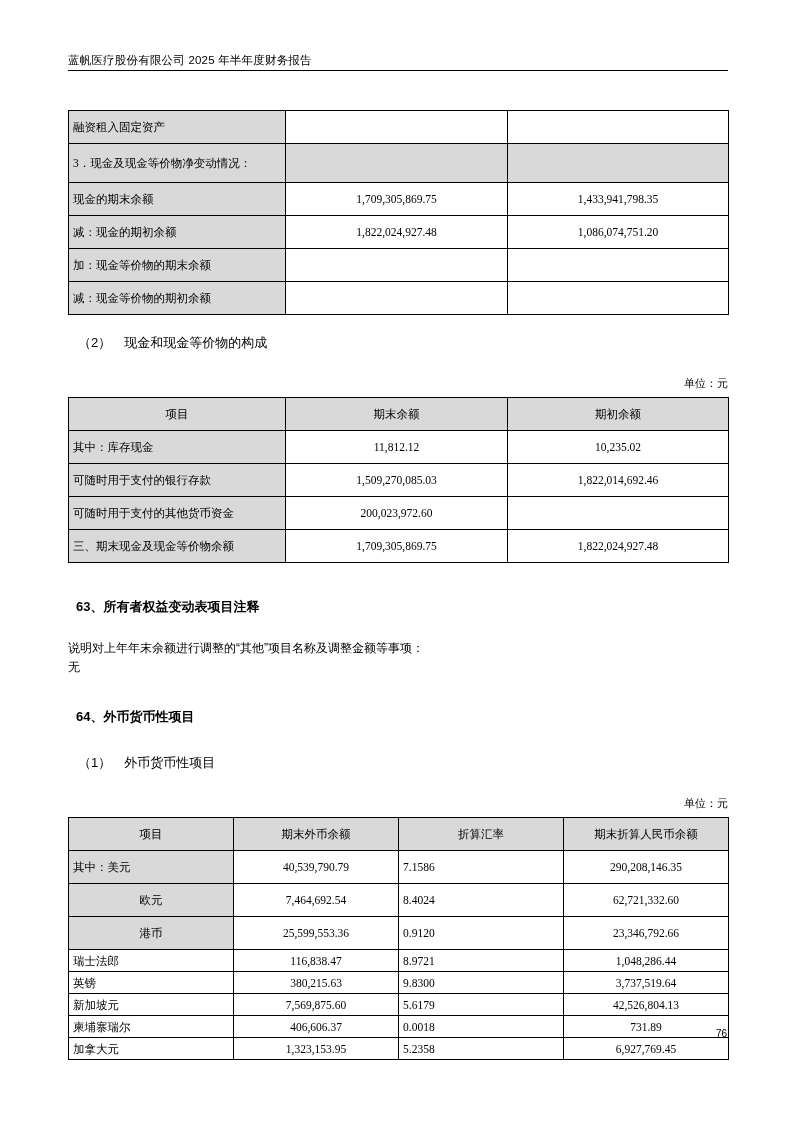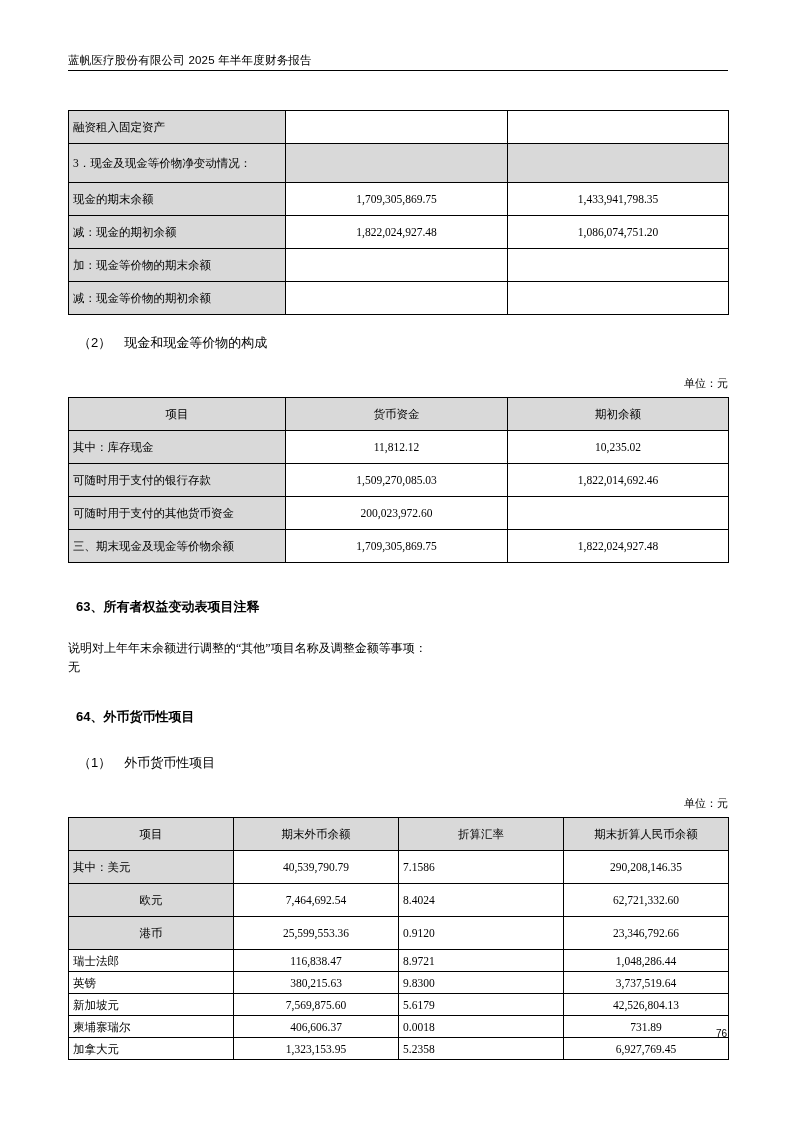--- a/index.html
+++ b/index.html
@@ -92,21 +92,21 @@
     font-weight: normal;
     margin: 0;
     line-height: 20px;
     padding-left: 10px;
     font-family: "Liberation Sans", "DejaVu Sans", sans-serif;
   }
   .para {
     font-size: 12px;
     line-height: 19px;
     margin: 0;
-    font-family: Liberation Serif, serif;
+    font-family: Liberation Sans, sans-serif;
   }
   .unit {
     font-size: 11px;
     text-align: right;
     width: 660px;
     font-family: "Liberation Sans", "DejaVu Sans", sans-serif;
     line-height: 16px;
   }
   .gap-6  { height: 6px; }
   .gap-14 { height: 14px; }
@@ -185,21 +185,21 @@
 
     <table class="fin">
       <colgroup>
         <col style="width:217px">
           <col style="width:222px">
           <col style="width:221px">
       </colgroup>
       <thead>
         <tr>
           <th class="shade c tall">项目</th>
-          <th class="shade c tall">货币资金</th>
+          <th class="shade c tall">期末余额</th>
           <th class="shade c tall">期初余额</th>
         </tr>
       </thead>
       <tbody>
         <tr>
           <td class="shade l tall">其中：库存现金</td>
           <td class="white r tall numcell">11,812.12</td>
           <td class="white r tall numcell">10,235.02</td>
         </tr>
         <tr>

